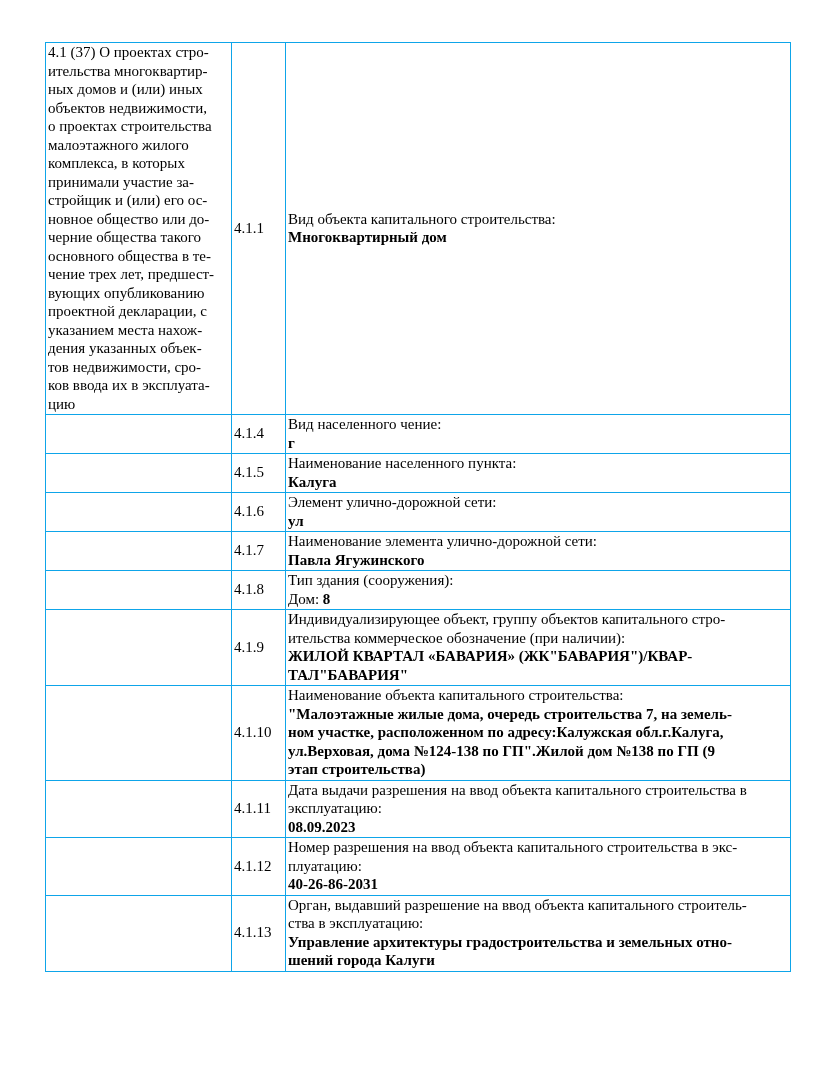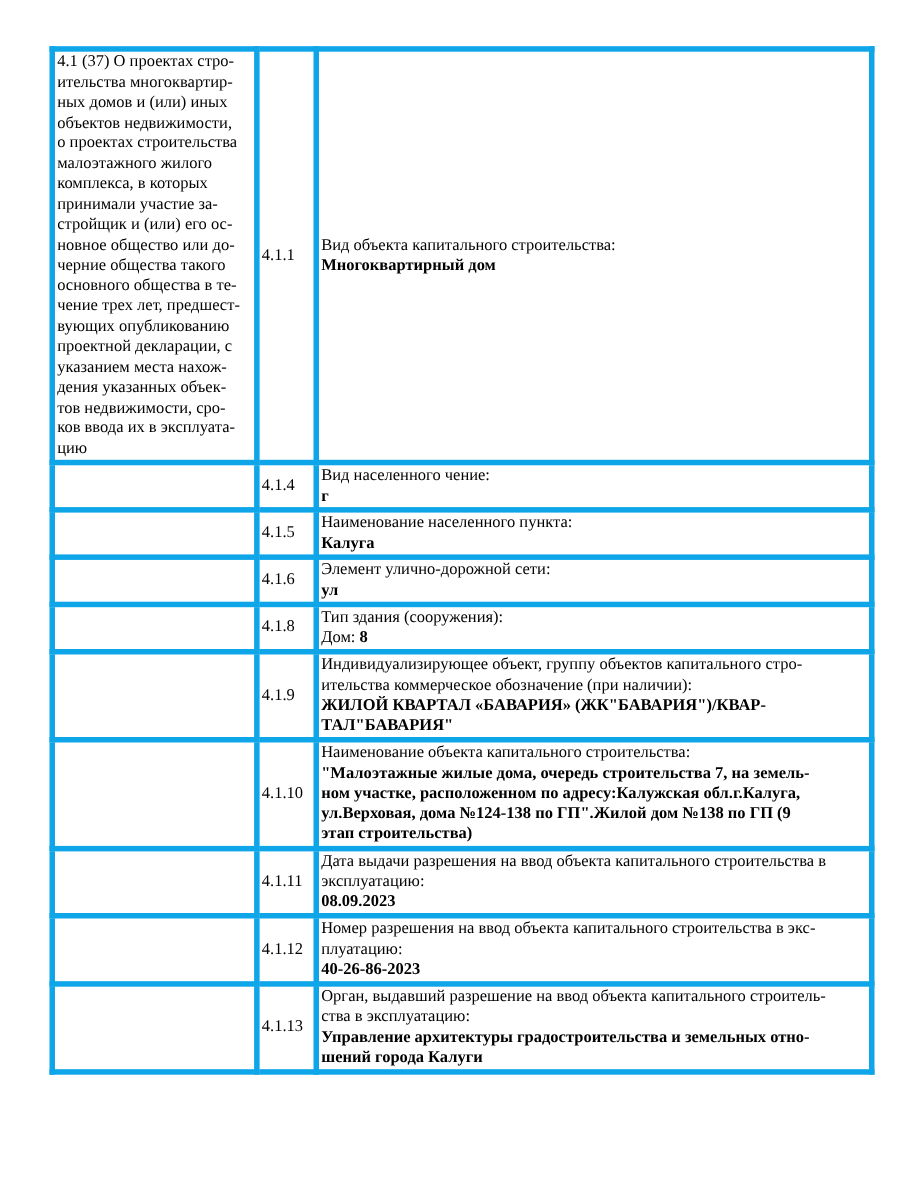--- a/index.html
+++ b/index.html
@@ -17,21 +17,21 @@
     box-sizing: border-box;
     padding: 42px 45px 0 45px;
     overflow: hidden;
   }
   table.decl-table {
     border-collapse: collapse;
     table-layout: fixed;
     width: 745px;
   }
   table.decl-table td {
-    border: 5px solid #0ea5e9;
+    border: 1px solid #0ea5e9;
     padding: 0 3px 1px 2px;
     font-size: 15px;
     line-height: 18.5px;
     vertical-align: middle;
     overflow: hidden;
   }
   td.cell-desc {
     vertical-align: top;
   }
   td.cell-desc .desc-text {
@@ -100,20 +100,26 @@
 </span><span class="seg bold">Калуга</span></td>
         </tr>
         <tr>
           <td class="cell-desc"></td>
           <td class="cell-num"><span>4.1.6</span></td>
           <td class="cell-content"><span class="seg">Элемент улично-дорожной сети:
 </span><span class="seg bold">ул</span></td>
         </tr>
         <tr>
           <td class="cell-desc"></td>
+          <td class="cell-num"><span>4.1.7</span></td>
+          <td class="cell-content"><span class="seg">Наименование элемента улично-дорожной сети:
+</span><span class="seg bold">Павла Ягужинского</span></td>
+        </tr>
+        <tr>
+          <td class="cell-desc"></td>
           <td class="cell-num"><span>4.1.8</span></td>
           <td class="cell-content"><span class="seg">Тип здания (сооружения):
 Дом: </span><span class="seg bold">8</span></td>
         </tr>
         <tr>
           <td class="cell-desc"></td>
           <td class="cell-num"><span>4.1.9</span></td>
           <td class="cell-content"><span class="seg">Индивидуализирующее объект, группу объектов капитального стро-
 ительства коммерческое обозначение (при наличии):
 </span><span class="seg bold">ЖИЛОЙ КВАРТАЛ «БАВАРИЯ» (ЖК"БАВАРИЯ")/КВАР-
@@ -133,21 +139,21 @@
           <td class="cell-num"><span>4.1.11</span></td>
           <td class="cell-content"><span class="seg">Дата выдачи разрешения на ввод объекта капитального строительства в
 эксплуатацию:
 </span><span class="seg bold">08.09.2023</span></td>
         </tr>
         <tr>
           <td class="cell-desc"></td>
           <td class="cell-num"><span>4.1.12</span></td>
           <td class="cell-content"><span class="seg">Номер разрешения на ввод объекта капитального строительства в экс-
 плуатацию:
-</span><span class="seg bold">40-26-86-2023</span></td>
+</span><span class="seg bold">40-26-86-2031</span></td>
         </tr>
         <tr>
           <td class="cell-desc"></td>
           <td class="cell-num"><span>4.1.13</span></td>
           <td class="cell-content"><span class="seg">Орган, выдавший разрешение на ввод объекта капитального строитель-
 ства в эксплуатацию:
 </span><span class="seg bold">Управление архитектуры градостроительства и земельных отно-
 шений города Калуги</span></td>
         </tr>
       </tbody>

